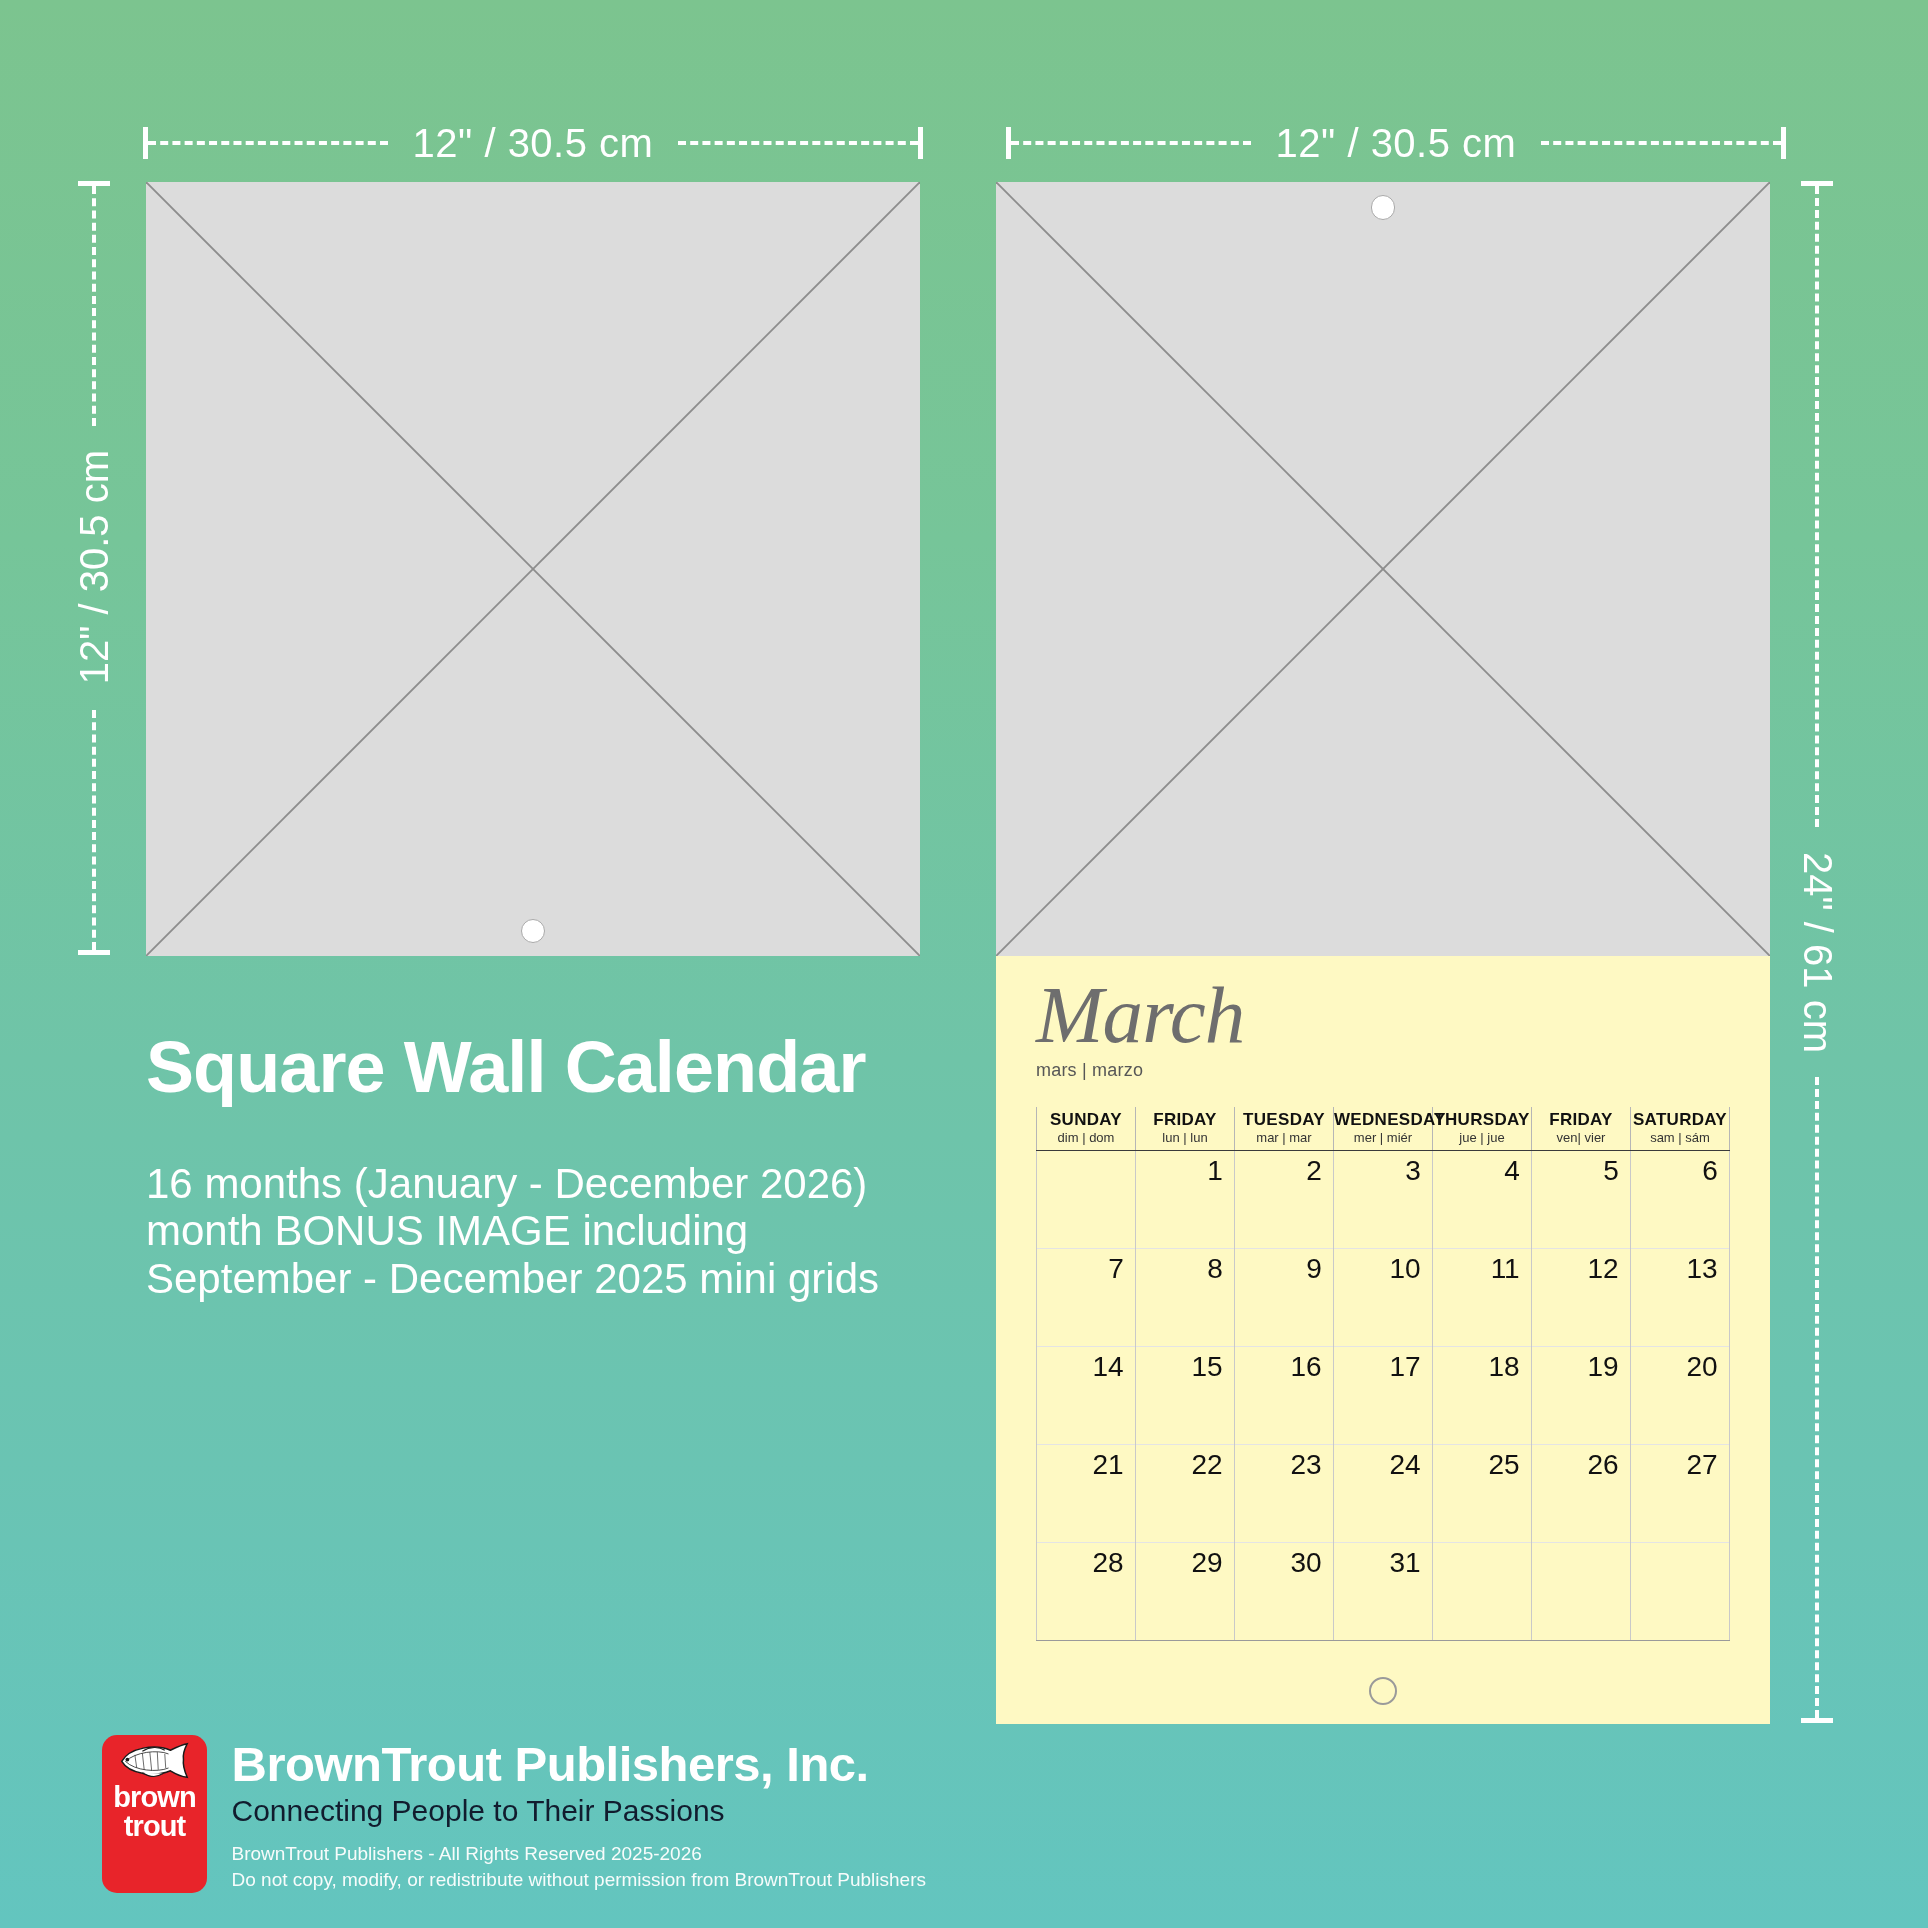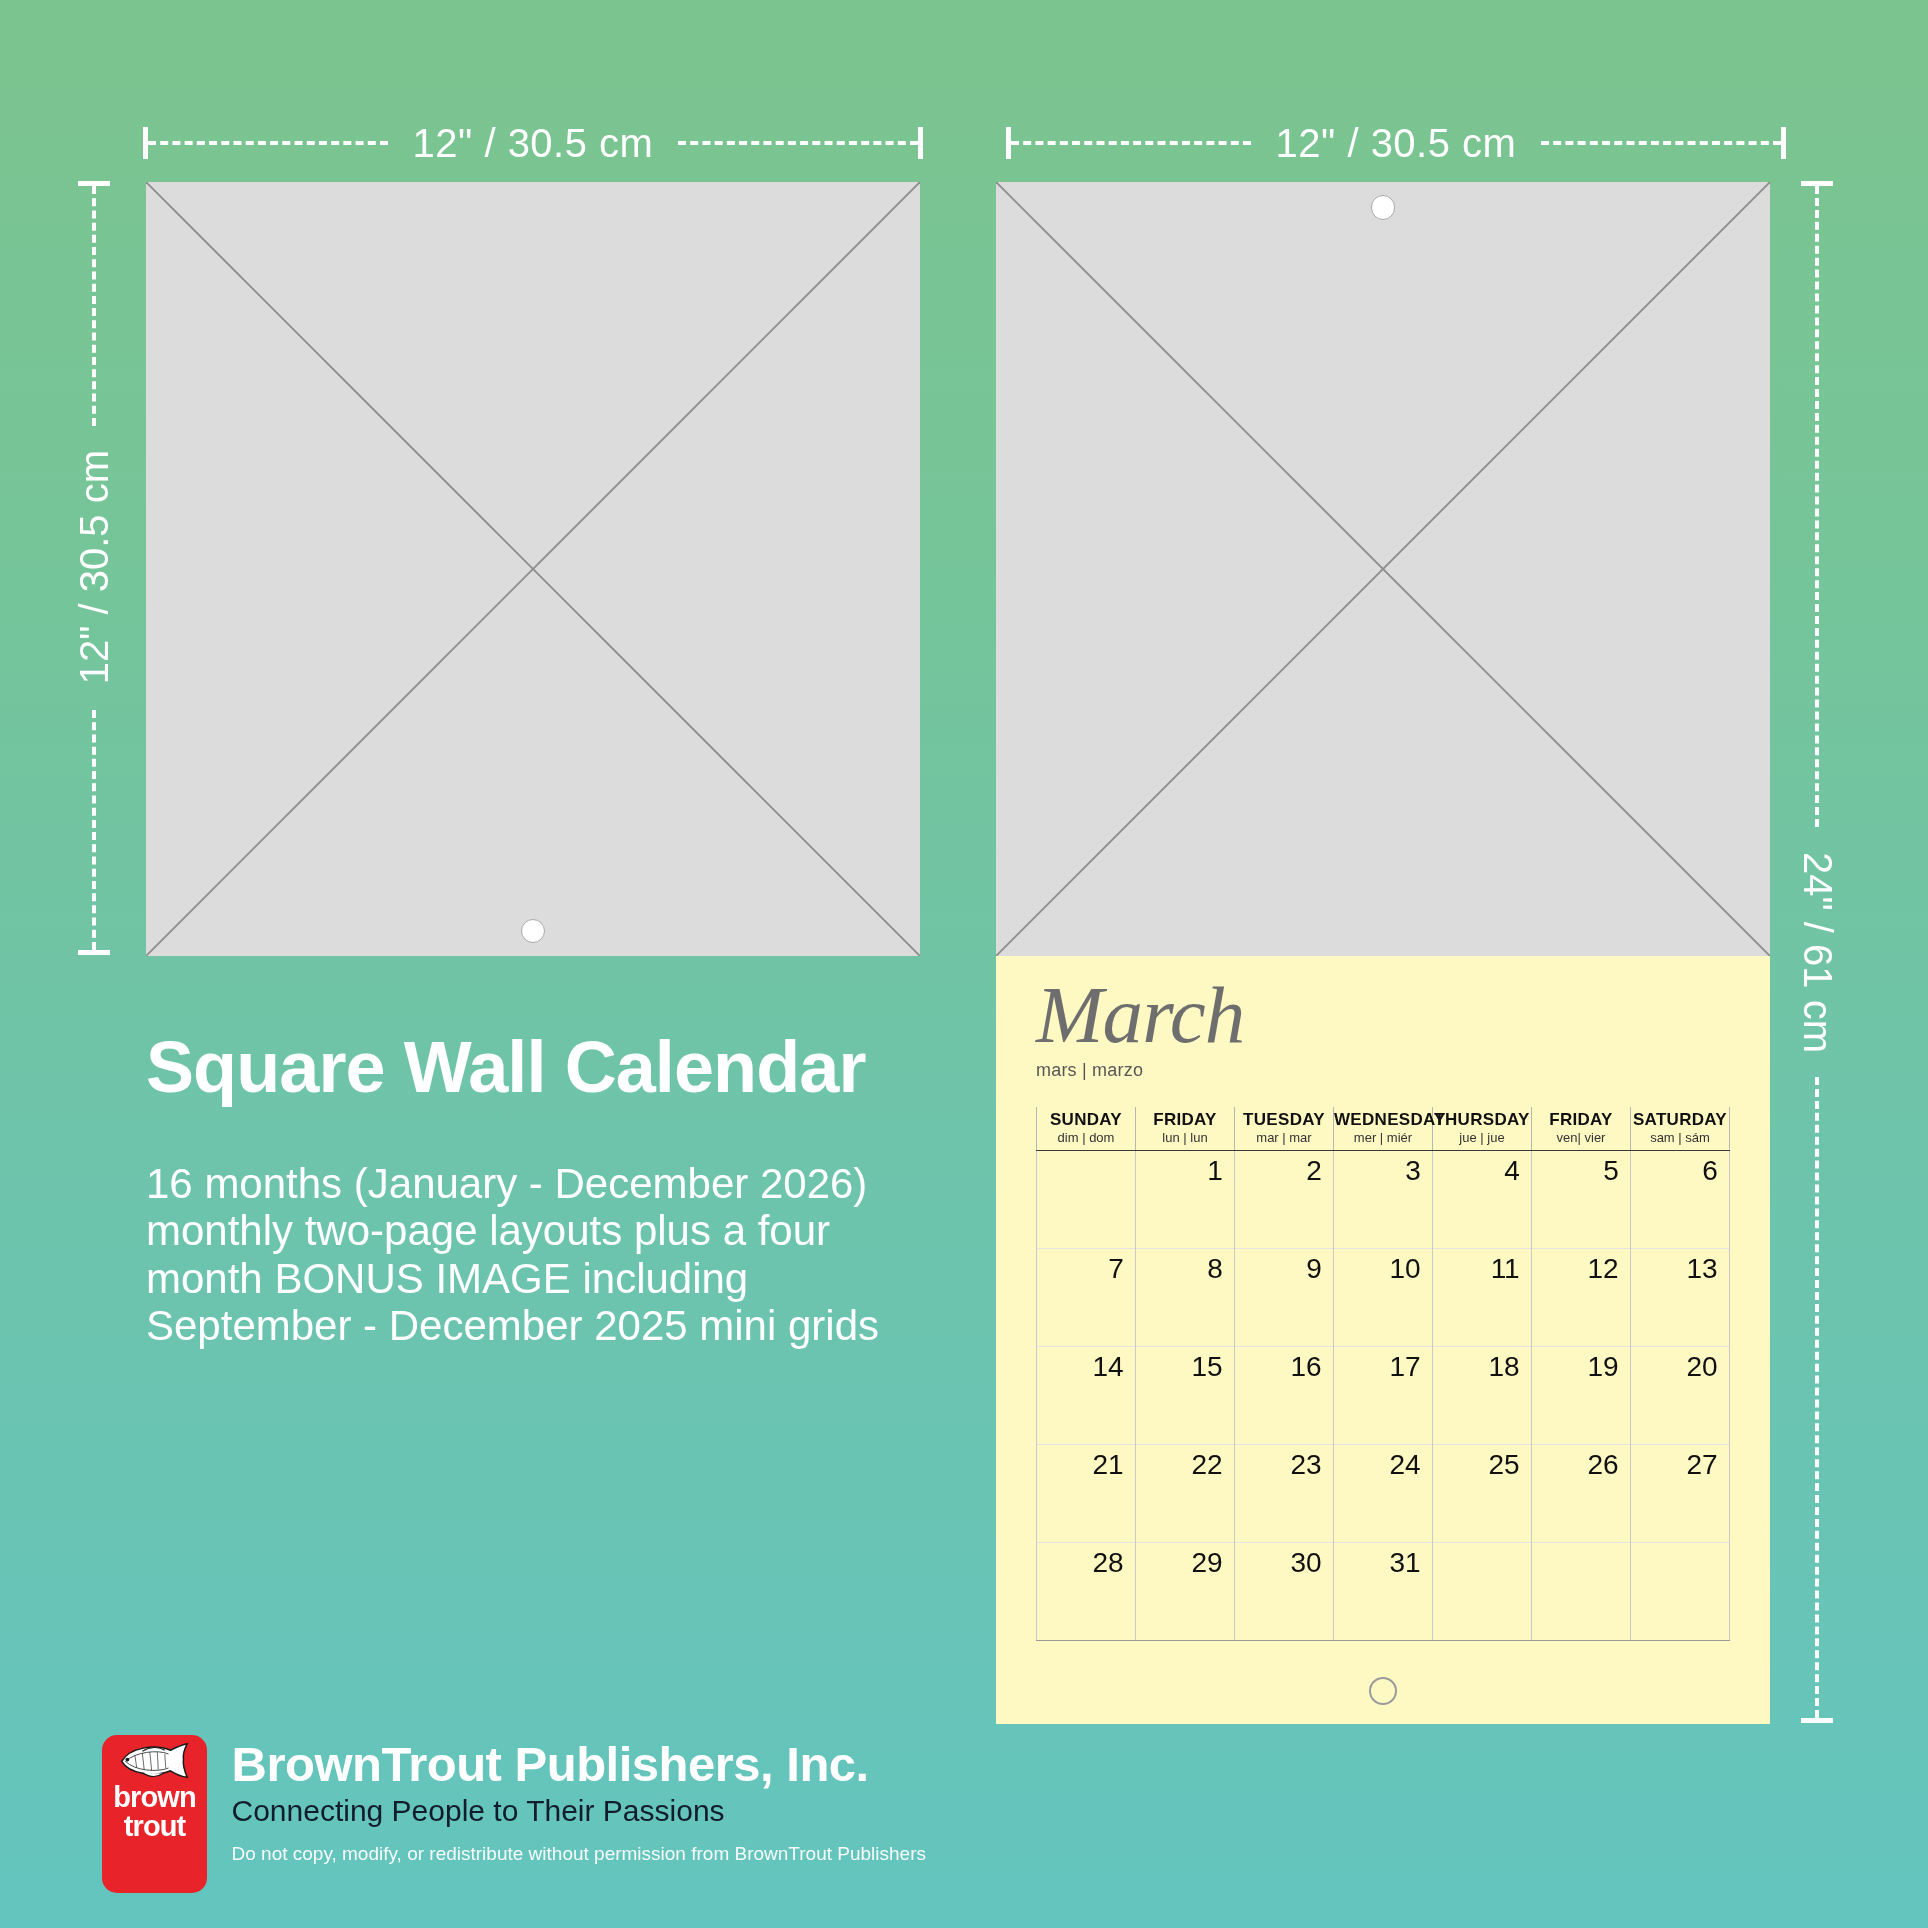--- a/index.html
+++ b/index.html
@@ -241,21 +241,20 @@
       </table>
     </div>
 
     <div class="hole open" style="left:50%;margin-left:-14px;bottom:19px;"></div>
   </div>
 
   <div class="title" style="left:146px;top:1026px;">Square Wall Calendar</div>
 
   <div class="desc" style="left:146px;top:1160px;width:829px;">
     <div>16 months (January - December 2026)</div>
-    <div>monthly two-page layouts plus a four</div>
     <div>month BONUS IMAGE including</div>
     <div>September - December 2025 mini grids</div>
   </div>
 
   <div class="footer" style="left:102px;top:1735px;">
     <div class="logo">
       <svg class="fish" viewBox="0 0 86 46" aria-hidden="true">
         <path d="M8 24 C16 9, 44 5, 60 12 C66 9, 72 6, 78 5 C75 11, 73 17, 74 22 C73 28, 75 34, 78 41 C71 40, 65 37, 60 34 C44 41, 16 38, 8 24 Z" fill="#ffffff" stroke="#1a1a1a" stroke-width="1.6"></path>
         <path d="M12 24 C22 14, 46 11, 58 16 M12 24 C22 34, 46 36, 58 31" fill="none" stroke="#2b2b2b" stroke-width="0.9"></path>
         <path d="M22 17 L24 31 M30 15 L32 33 M38 14 L40 34 M46 14 L47 33 M54 16 L55 31" fill="none" stroke="#3b3b3b" stroke-width="0.8"></path>
@@ -263,19 +262,20 @@
         <path d="M30 36 C38 41, 46 41, 52 37" fill="#ffffff" stroke="#1a1a1a" stroke-width="1.2"></path>
         <circle cx="14" cy="22" r="2" fill="#1a1a1a"></circle>
       </svg>
       <div class="lw">brown</div>
       <div class="lw">trout</div>
     </div>
     <div class="f-txt">
       <div class="f-name">BrownTrout Publishers, Inc.</div>
       <div class="f-tag">Connecting People to Their Passions</div>
       <div class="f-legal">
+        <div>BrownTrout Publishers - All Rights Reserved 2025-2026</div>
         <div>Do not copy, modify, or redistribute without permission from BrownTrout Publishers</div>
       </div>
     </div>
   </div>
 
 </div>
 
 
 </body></html>

